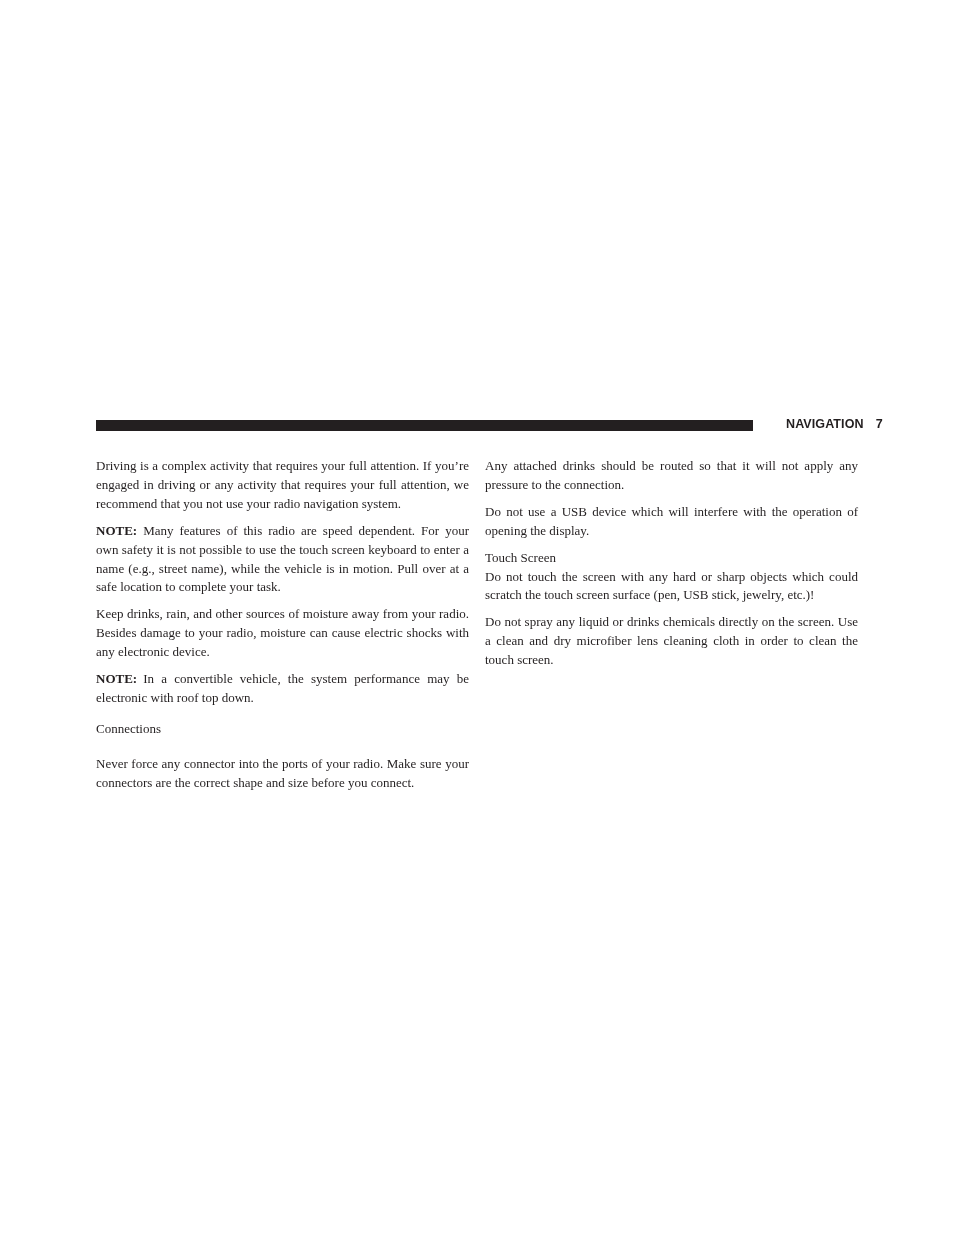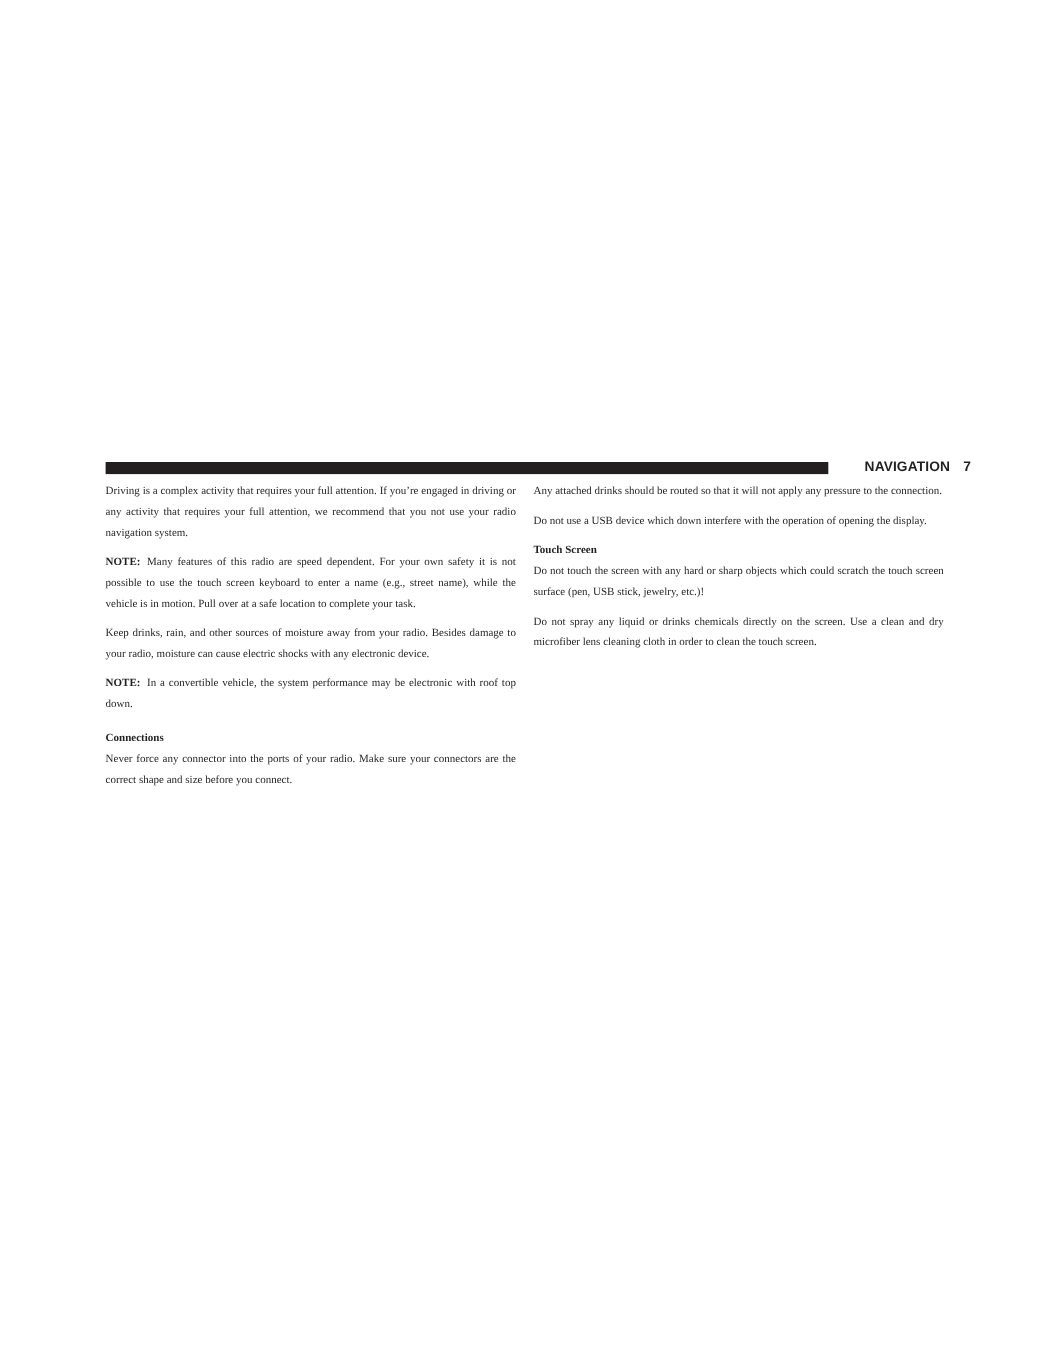--- a/index.html
+++ b/index.html
@@ -1,43 +1,43 @@
 <!DOCTYPE html>
 <html><head>
 <meta charset="utf-8">
 <style>
   html, body { margin: 0; padding: 0; background: #ffffff; }
   body { width: 954px; height: 1235px; position: relative; overflow: hidden; color: #231f20; }
   .header-bar { position: absolute; left: 96px; top: 420px; width: 657px; height: 11px; background: #231f20; }
   .header-label { position: absolute; left: 762px; top: 417px; font-family: "Liberation Sans", sans-serif; font-weight: bold; font-size: 12.5px; letter-spacing: 0.1px; white-space: nowrap; margin-left: 24px; }
   .header-label .page-num { margin-left: 12px; }
-  .col { position: absolute; top: 438px; width: 373px; font-family: "Liberation Serif", serif; font-size: 10px; line-height: 18.9px; text-align: justify; }
+  .col { position: absolute; top: 457px; width: 373px; font-family: "Liberation Serif", serif; font-size: 13px; line-height: 18.9px; text-align: justify; }
   .col-left { left: 96px; }
   .col-right { left: 485px; }
   .col p { margin: 0 0 8px 0; }
-  .col p.no-gap { margin-bottom: 0; }
+  .col p.no-gap { margin-bottom: 0; margin-top: 16px; }
   .note-label { font-weight: bold; margin-right: 6px; }
-  .heading { font-weight: bold; margin: 12px 0 0 0; text-align: left; }
+  .heading { font-weight: normal; margin: 12px 0 0 0; text-align: left; }
 </style>
 </head>
 <body>
 
 <div class="header-bar"></div>
 <div class="header-label">
   <span>NAVIGATION</span><span class="page-num">7</span>
 </div>
 
 <div class="col col-left">
   <p>Driving is a complex activity that requires your full attention. If you’re engaged in driving or any activity that requires your full attention, we recommend that you not use your radio navigation system.</p>
   <p><span class="note-label">NOTE:</span><span>Many features of this radio are speed dependent. For your own safety it is not possible to use the touch screen keyboard to enter a name (e.g., street name), while the vehicle is in motion. Pull over at a safe location to complete your task.</span></p>
   <p>Keep drinks, rain, and other sources of moisture away from your radio. Besides damage to your radio, moisture can cause electric shocks with any electronic device.</p>
   <p><span class="note-label">NOTE:</span><span>In a convertible vehicle, the system performance may be electronic with roof top down.</span></p>
   <div class="heading">Connections</div>
   <p class="no-gap">Never force any connector into the ports of your radio. Make sure your connectors are the correct shape and size before you connect.</p>
 </div>
 
 <div class="col col-right">
   <p>Any attached drinks should be routed so that it will not apply any pressure to the connection.</p>
-  <p>Do not use a USB device which down interfere with the operation of opening the display.</p>
+  <p>Do not use a USB device which will interfere with the operation of opening the display.</p>
   <div class="heading" style="margin-top:4px">Touch Screen</div>
   <p>Do not touch the screen with any hard or sharp objects which could scratch the touch screen surface (pen, USB stick, jewelry, etc.)!</p>
   <p>Do not spray any liquid or drinks chemicals directly on the screen. Use a clean and dry microfiber lens cleaning cloth in order to clean the touch screen.</p>
 </div>
 
 </body></html>

